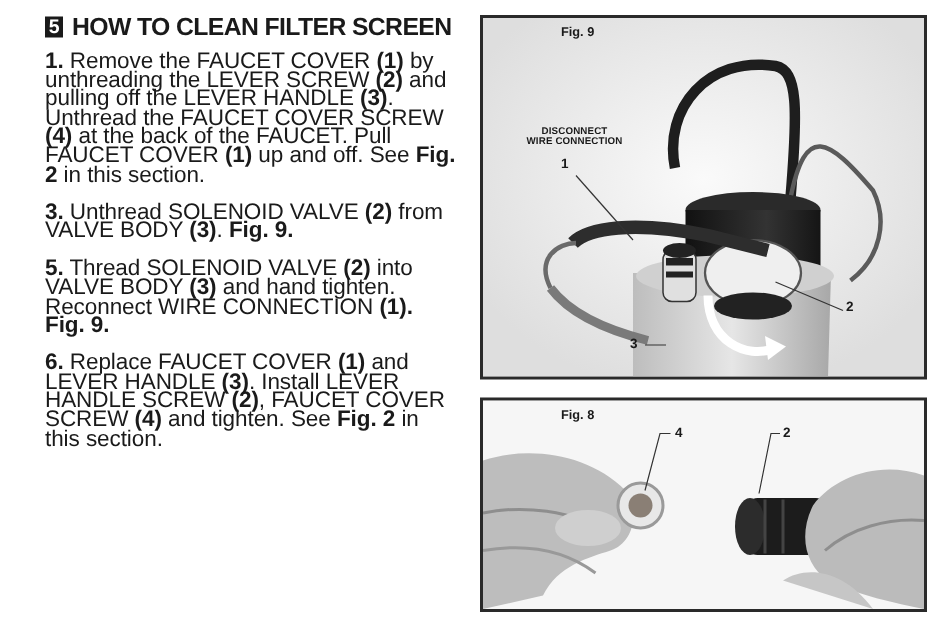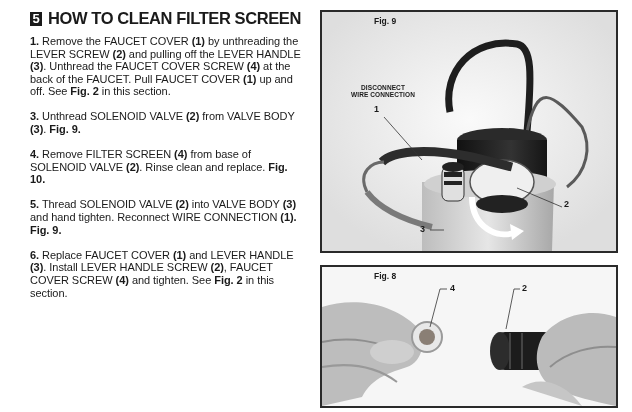--- a/index.html
+++ b/index.html
@@ -36,21 +36,21 @@
       color: #ffffff;
       font-size: 13px;
       line-height: 13px;
       width: 12px;
       height: 14px;
       text-align: center;
       vertical-align: 1px;
       margin-right: 6px;
     }
     .step {
-      font-size: 11px;
+      font-size: 15px;
       line-height: 12.6px;
       margin: 0 0 12.5px 0;
       letter-spacing: -0.05px;
     }
     .step b { font-weight: bold; }
 
     .fig {
       position: absolute;
       left: 320px;
       width: 294px;
@@ -92,21 +92,20 @@
 </head>
 <body>
 
 <div class="left-col">
   <h1 class="section-title">
     <span class="section-num">5</span><span>HOW TO CLEAN FILTER SCREEN</span><br>
   </h1>
   <div id="steps">
       <p class="step"><b>1.</b> Remove the FAUCET COVER <b>(1)</b> by unthreading the LEVER SCREW <b>(2)</b> and pulling off the LEVER HANDLE <b>(3)</b>. Unthread the FAUCET COVER SCREW <b>(4)</b> at the back of the FAUCET. Pull FAUCET COVER <b>(1)</b> up and off. See <b>Fig. 2</b> in this section.</p>
       <p class="step"><b>3.</b> Unthread SOLENOID VALVE <b>(2)</b> from VALVE BODY <b>(3)</b>. <b>Fig. 9.</b></p>
-      <p class="step"><b>4.</b> Remove FILTER SCREEN <b>(4)</b> from base of SOLENOID VALVE <b>(2)</b>. Rinse clean and replace. <b>Fig. 10.</b></p>
       <p class="step"><b>5.</b> Thread SOLENOID VALVE <b>(2)</b> into VALVE BODY <b>(3)</b> and hand tighten. Reconnect WIRE CONNECTION <b>(1).</b> <b>Fig. 9.</b></p>
       <p class="step"><b>6.</b> Replace FAUCET COVER <b>(1)</b> and LEVER HANDLE <b>(3)</b>. Install LEVER HANDLE SCREW <b>(2)</b>, FAUCET COVER SCREW <b>(4)</b> and tighten. See <b>Fig. 2</b> in this section.</p>
     </div>
 </div>
 
 <div class="fig fig9">
   <div class="fig-label">Fig. 9</div>
   <svg width="294" height="239" viewBox="0 0 294 239">
     <defs>
       <radialGradient id="glow" cx="50%" cy="45%" r="60%">

